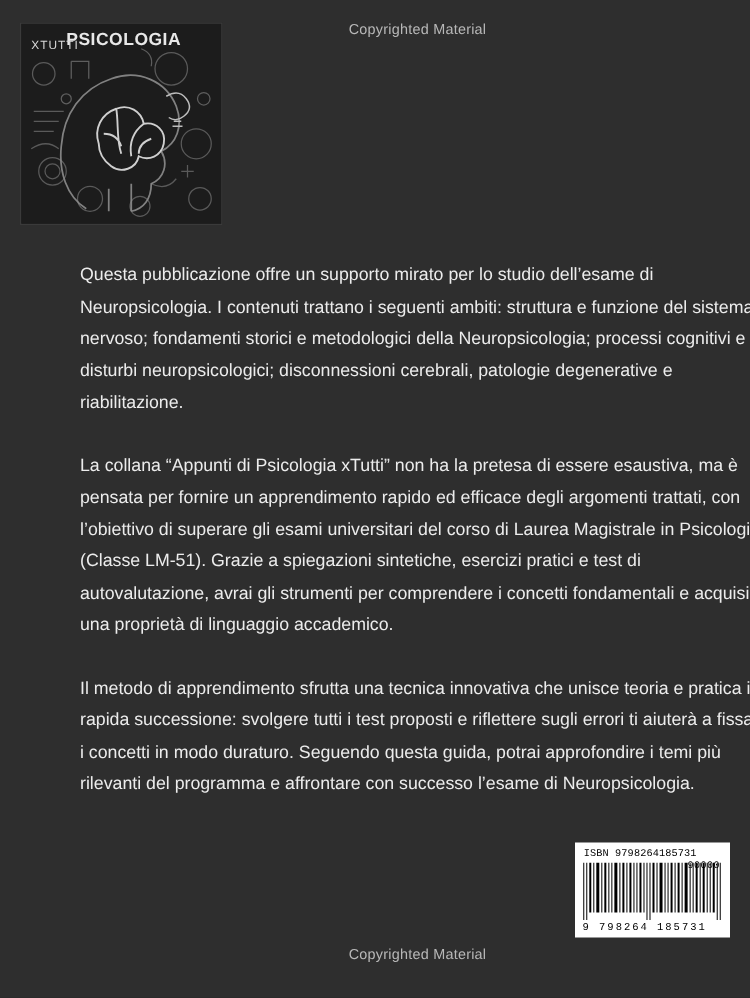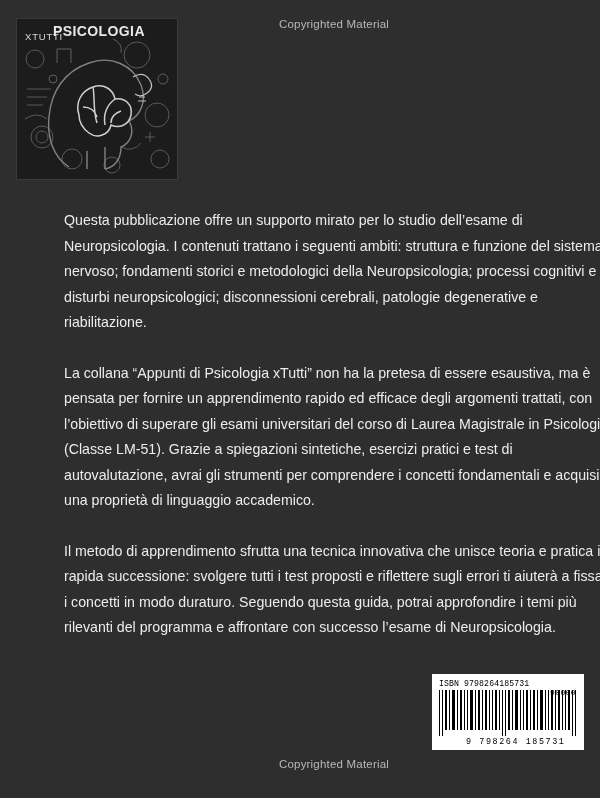--- a/index.html
+++ b/index.html
@@ -73,21 +73,21 @@
     line-height: 25.5px;
     margin-left: 48px;
   }
   .content p { margin: 0 0 25px 0; }
 
   
   .barcode-box {
     position: absolute;
     right: 16px;
     bottom: 48px;
-    width: 152px;
+    width: 124px;
     background: #ffffff;
     padding: 4px 5px 3px 5px;
     box-sizing: border-box;
   }
   .barcode-isbn {
     font-family: "Liberation Mono", monospace;
     font-size: 8.2px;
     color: #000;
     margin: 1px 0 2px 2px;
     letter-spacing: .1px;
@@ -108,21 +108,20 @@
     display: block;
   }
   .barcode-digits {
     font-family: "Liberation Mono", monospace;
     font-size: 8.4px;
     color: #000;
     letter-spacing: 1.6px;
     margin-top: 1px;
     padding-left: 1px;
     white-space: nowrap;
-    margin-left: 28px;
   }
 </style>
 </head>
 <body>
 
 <div class="page">
 
   <div class="copyright-top">Copyrighted Material</div>
 
   <div class="logo">

